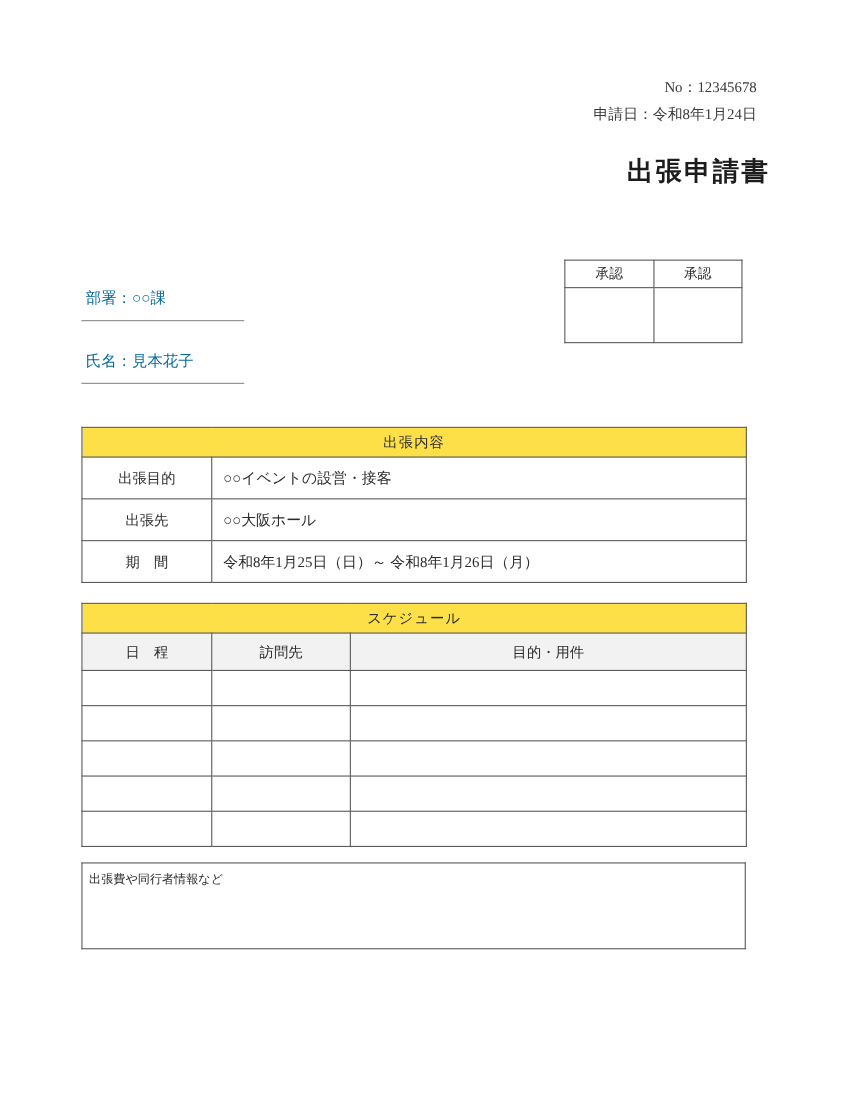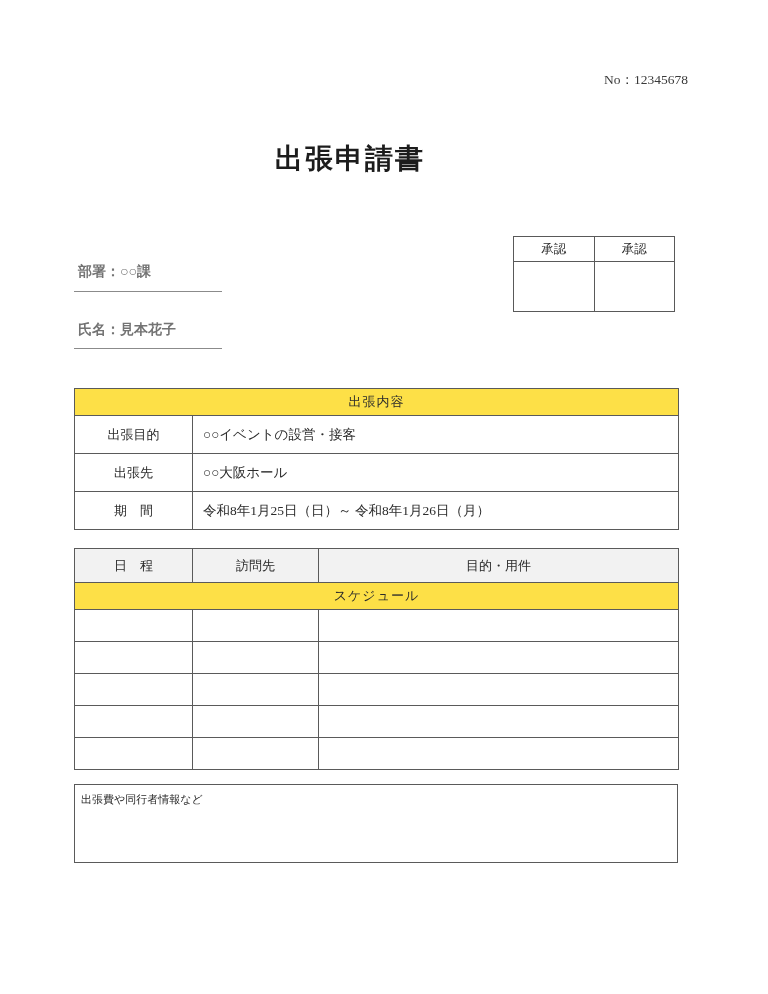--- a/index.html
+++ b/index.html
@@ -33,43 +33,42 @@
     color: #3a3a3a;
   }
   .meta div { white-space: nowrap; }
 
   
   .doc-title {
     position: absolute;
     top: 140px;
     left: 0;
     width: 700px;
-    text-align: center;
-    font-size: 28px;
+    text-align: right;
+    font-size: 24px;
     font-weight: bold;
     letter-spacing: 2px;
     color: #1c1c1c;
   }
 
   
   .applicant {
     position: absolute;
     top: 262px;
     left: 74px;
     width: 300px;
   }
   .field-row {
     margin-bottom: 28px;
   }
   .field-text {
     font-size: 14px;
     padding-left: 4px;
-    color: #737373;
+    color: #0369a1;
     line-height: 1.4;
-    font-weight: bold;
   }
   .field-rule {
     width: 148px;
     height: 1px;
     background: #8b8b8b;
     margin-top: 9px;
   }
 
   
   .approval {
@@ -141,20 +140,21 @@
     font-size: 11px;
   }
 </style>
 </head>
 <body>
 
 <div class="page">
 
   <div class="meta">
     <div>No：12345678</div>
+    <div>申請日：令和8年1月24日</div>
   </div>
 
   <div class="doc-title">出張申請書</div>
 
   <div class="applicant">
     <div class="field-row">
       <div class="field-text">部署：○○課</div>
       <div class="field-rule"></div>
     </div>
     <div class="field-row">
@@ -201,28 +201,28 @@
     </table>
 
   <table class="ftable" id="schedule-table">
     <colgroup>
         <col style="width:118px">
         <col style="width:126px">
         <col style="width:360px">
       </colgroup>
     <tbody>
         <tr>
+      <td class="band" colspan="3">スケジュール</td>
+    </tr>
+    <tr>
       <th class="colhead">日　程</th>
       <th class="colhead">訪問先</th>
       <th class="colhead">目的・用件</th>
     </tr>
     <tr>
-      <td class="band" colspan="3">スケジュール</td>
-    </tr>
-    <tr>
       <td class="blankcell"></td>
       <td class="blankcell"></td>
       <td class="blankcell"></td>
     </tr>
     <tr>
       <td class="blankcell"></td>
       <td class="blankcell"></td>
       <td class="blankcell"></td>
     </tr>
     <tr>

